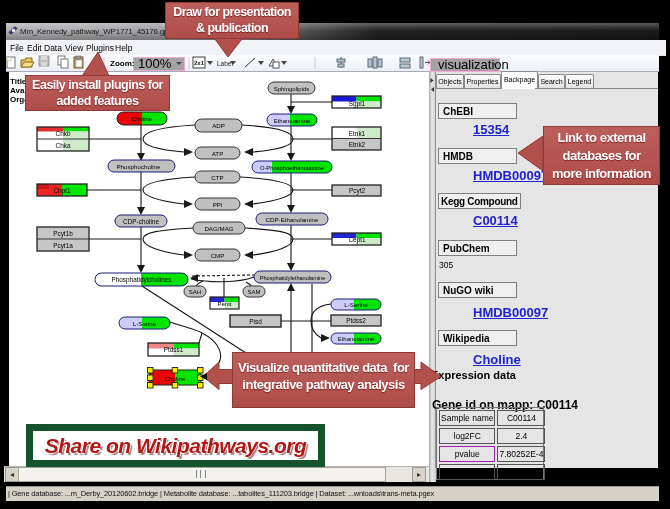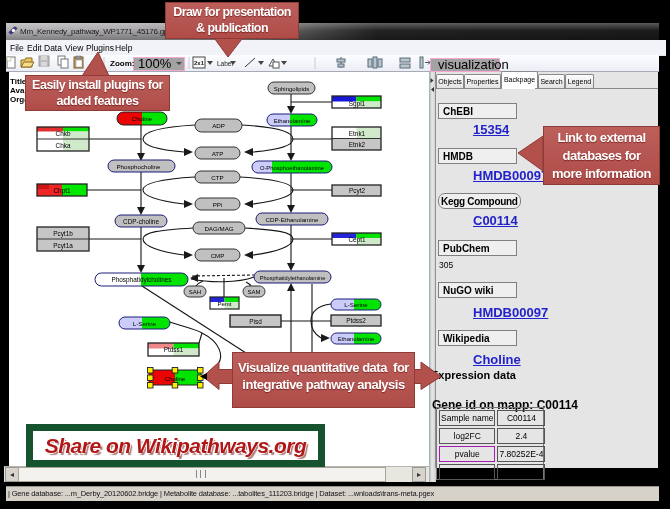--- a/index.html
+++ b/index.html
@@ -370,21 +370,21 @@
 <svg class="abs" style="left:429px;top:75px" width="7" height="22" viewBox="0 0 7 22">
   <path d="M1.5,3 l3,2.5 -3,2.5z" fill="#333"></path>
   <path d="M5,12 l-3,2.5 3,2.5z" fill="#333"></path>
 </svg>
 
 <div id="panel" class="abs">
   <div class="hdrbox" style="top:31px">ChEBI</div>
   <a class="lnk" style="top:50px">15354</a>
   <div class="hdrbox" style="top:76px">HMDB</div>
   <a class="lnk" style="top:96px">HMDB00097</a>
-  <div class="hdrbox" style="top:121px;width:79px;padding-left:2px;letter-spacing:-0.3px;border-radius:7px;">Kegg Compound</div>
+  <div class="hdrbox" style="top:121px;width:79px;padding-left:2px;letter-spacing:-0.3px;">Kegg Compound</div>
   <a class="lnk" style="top:141px">C00114</a>
   <div class="hdrbox" style="top:168px">PubChem</div>
   <div class="abs" style="left:3px;top:188px;font-size:8.5px;">305</div>
   <div class="hdrbox" style="top:210px">NuGO wiki</div>
   <a class="lnk" style="top:233px">HMDB00097</a>
   <div class="hdrbox" style="top:258px">Wikipedia</div>
   <a class="lnk" style="top:280px">Choline</a>
   <div class="abs" style="left:-5px;top:297px;font-size:11px;font-weight:bold;">Expression data</div>
   <div class="abs" style="left:-4px;top:326px;font-size:12px;font-weight:bold;">Gene id on mapp: C00114</div>
 

